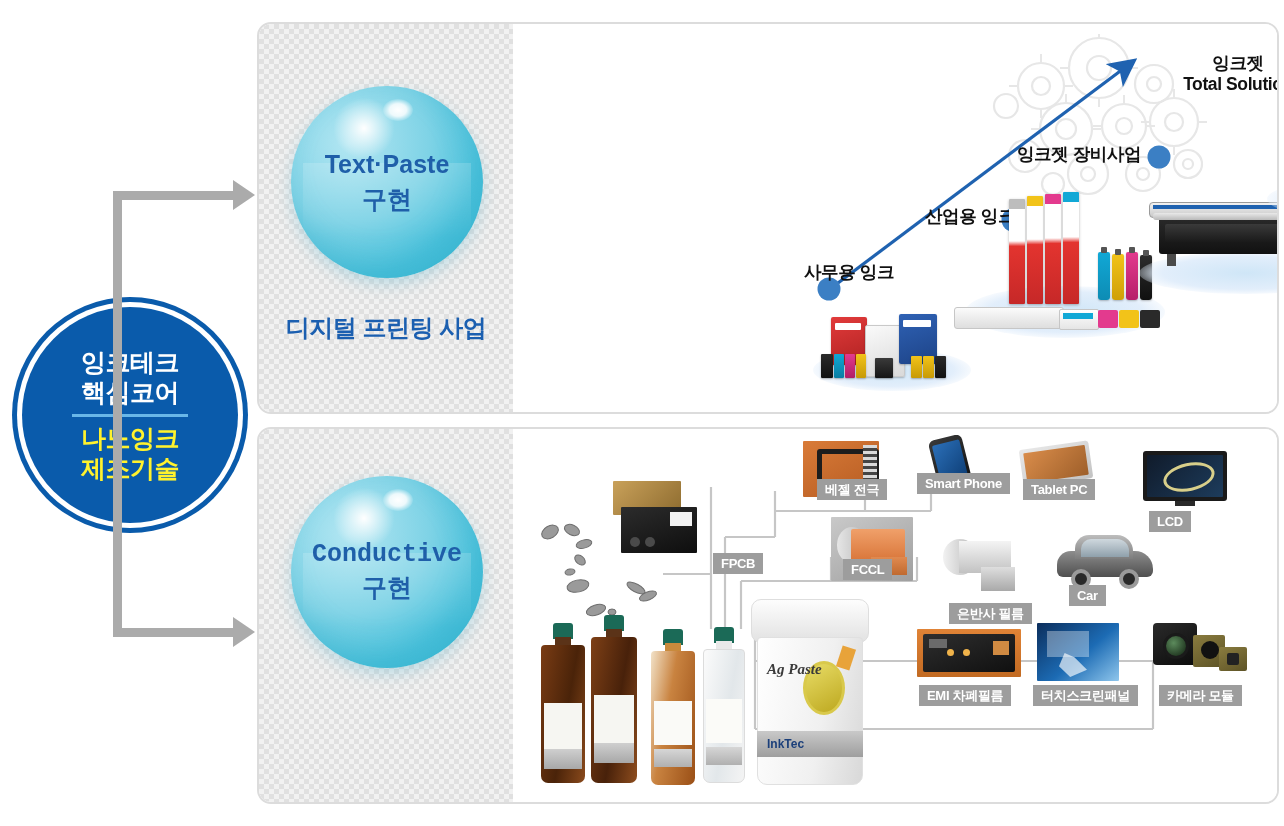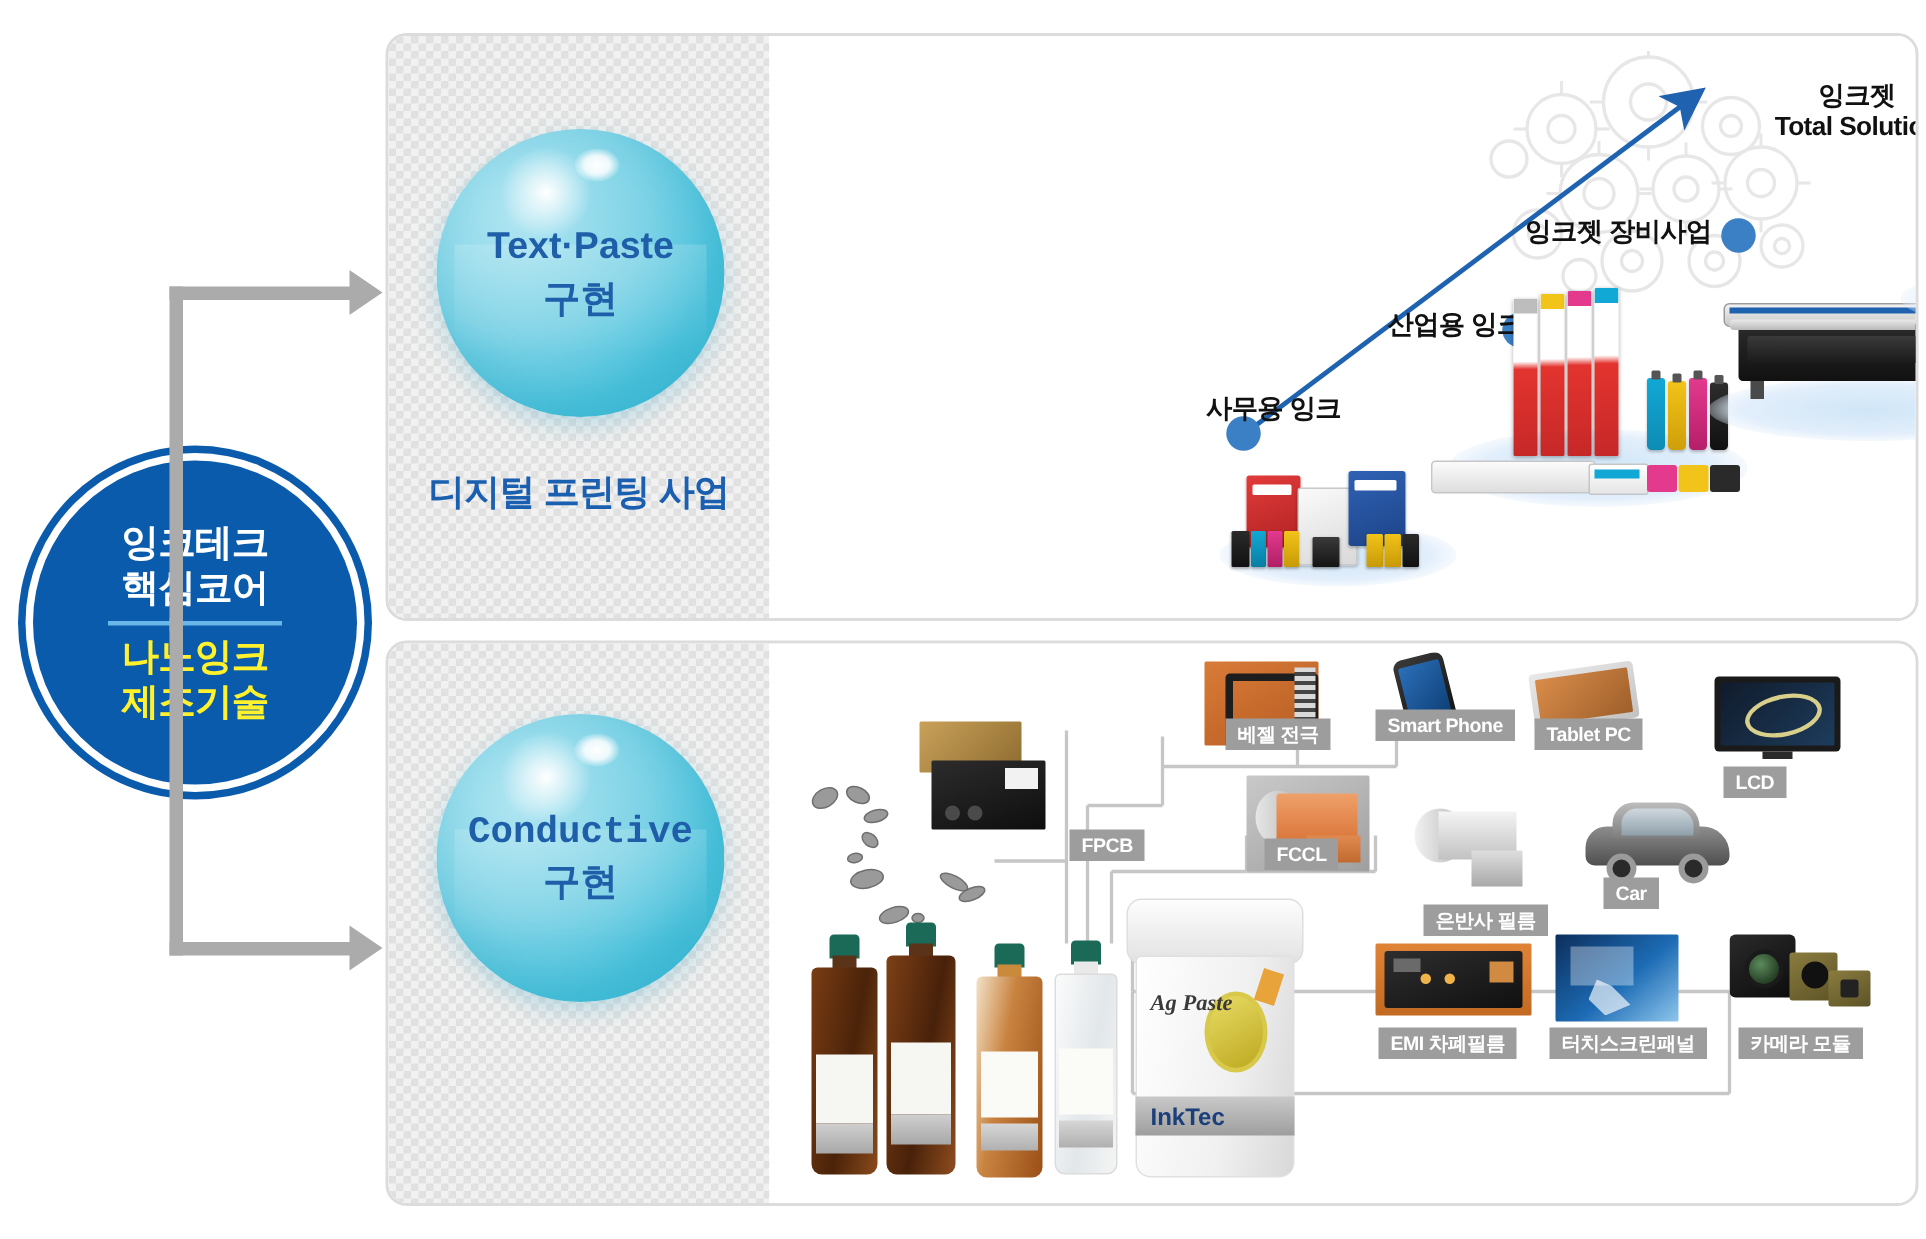--- a/index.html
+++ b/index.html
@@ -524,17 +524,17 @@
       </div>
     </div>
 
     <div class="jar" style="left:238px;top:170px;width:118px;height:186px;">
       <div style="position:absolute;left:0;top:0;width:118px;height:44px;border-radius:10px;background:linear-gradient(180deg,#fdfdfd,#e2e2e2);border:1px solid #dedede;box-sizing:border-box;"></div>
       <div style="position:absolute;left:6px;top:38px;width:106px;height:148px;border-radius:4px 4px 10px 10px;background:linear-gradient(100deg,#ffffff,#f0f0f0 60%,#d8d8d8);border:1px solid #e0e0e0;box-sizing:border-box;"></div>
       <div style="position:absolute;left:6px;top:132px;width:106px;height:26px;background:linear-gradient(180deg,#c9c9c9,#9e9e9e);"></div>
       <div style="position:absolute;left:52px;top:62px;width:42px;height:54px;border-radius:50%;background:linear-gradient(150deg,#e8dc66,#bda81f);border:3px solid #d9c94b;box-sizing:border-box;"></div>
       <div style="position:absolute;left:88px;top:48px;width:14px;height:22px;background:#e8a33a;transform:rotate(18deg);"></div>
       <div style="position:absolute;left:16px;top:62px;color:#3a3a3a;font-size:15px;font-style:italic;font-weight:bold;font-family:'Liberation Serif',serif;">Ag Paste</div>
-      <div style="position:absolute;left:16px;top:138px;color:#1b3f7a;font-size:16px;font-weight:bold;">InkTec</div>
+      <div style="position:absolute;left:16px;top:138px;color:#1b3f7a;font-size:12px;font-weight:bold;">InkTec</div>
     </div>
 
   </div>
 </div>
 
 </body></html>

